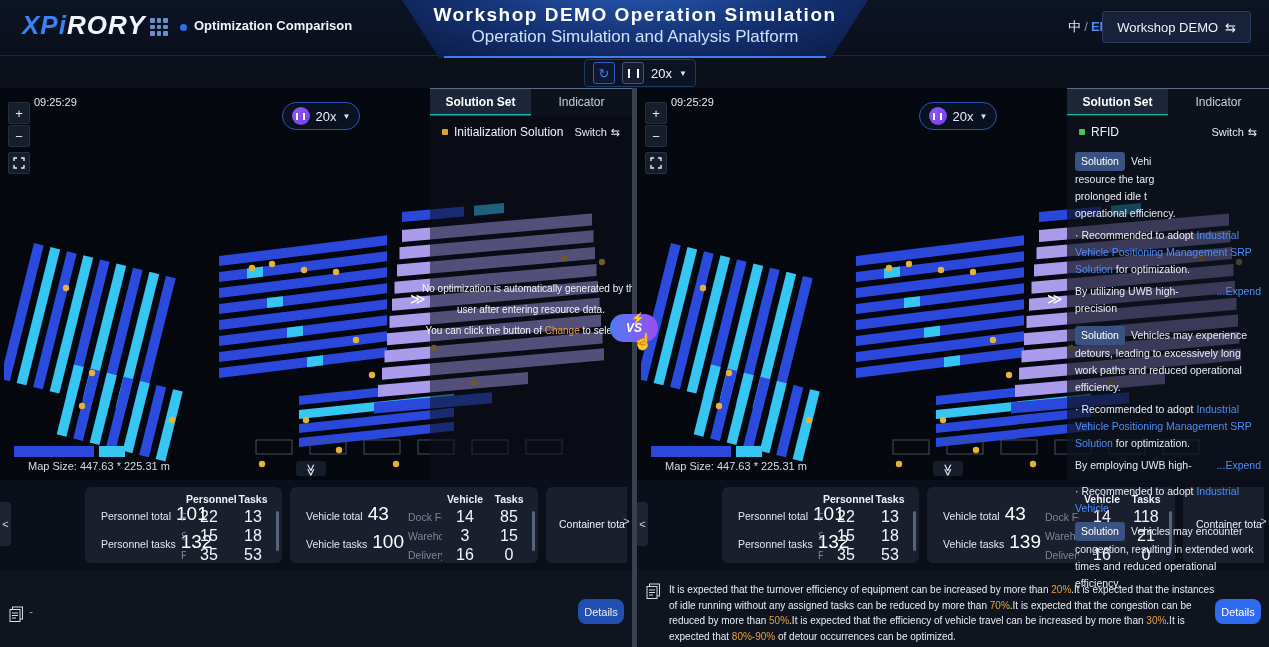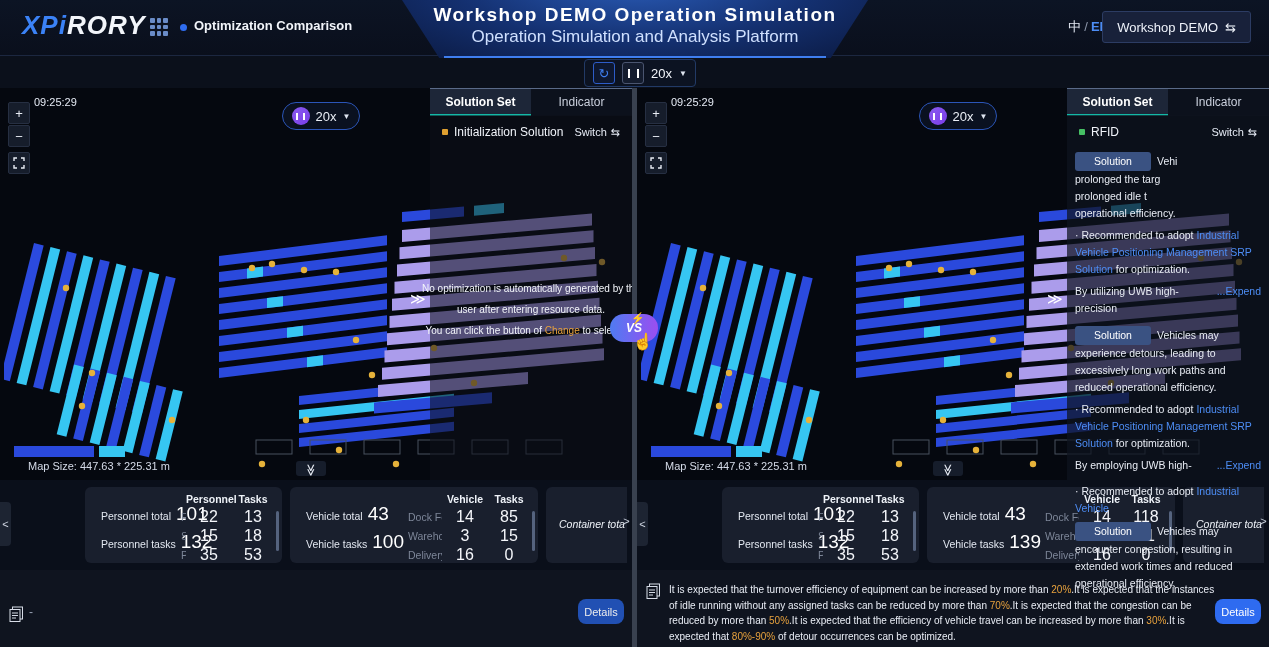--- a/index.html
+++ b/index.html
@@ -56,35 +56,35 @@
   .solrow{display:flex;justify-content:space-between;align-items:center;padding:10px 12px 6px 12px;font-size:12px;}
   .solname{display:flex;align-items:center;gap:6px;color:#f0f3f9;}
   .bullet{width:6px;height:6px;border-radius:1px;display:inline-block;}
   .b-orange{background:#e0a030;} .b-green{background:#46c064;}
   .switch{color:#e6ebf5;font-size:11px;display:flex;align-items:center;gap:4px;}
   .shandle{position:absolute;left:-20px;top:202px;color:#fff;font-size:15px;letter-spacing:-2px;z-index:15;}
 
   .msg{position:absolute;left:50%;transform:translateX(-50%);top:163px;text-align:center;font-size:10px;line-height:21px;color:#f2f5fa;white-space:nowrap;}
 
   .scontent{padding:2px 8px;font-size:10.5px;line-height:17px;color:#e8ecf4;}
-  .chip{display:inline-block;background:#3a5282;border-radius:3px;padding:1px 19px;margin-right:6px;color:#fff;}
+  .chip{display:inline-block;background:#3a5282;border-radius:3px;padding:1px 6px;margin-right:6px;color:#fff;}
   .spar{margin:5px 0;}
   .exprow{display:flex;justify-content:space-between;margin:5px 0 9px 0;}
   .explink{color:#4d8df5;}
 
   
   .vsbadge{position:absolute;left:610px;top:314px;width:48px;height:28px;border-radius:15px;background:linear-gradient(90deg,#4f7bf2,#9b4ef0);display:flex;align-items:center;justify-content:center;z-index:50;font-size:12px;font-weight:900;font-style:italic;color:#fff;}
   .vsbolt{position:absolute;left:631px;top:312px;font-size:11px;color:#f5c542;z-index:51;}
   .vshand{position:absolute;left:633px;top:332px;font-size:16px;color:#efa04e;z-index:51;}
 
   
   .stats{position:absolute;left:0;top:392px;width:632px;height:90px;background:#0a0f1a;border-bottom:2px solid #2d5eb5;}
   .larrow{position:absolute;left:0;top:22px;width:11px;height:44px;background:#1d2432;border-radius:0 4px 4px 0;display:flex;align-items:center;justify-content:center;font-size:11px;color:#cfd6e2;}
   .card{position:absolute;top:7px;height:76px;background:#191f2d;border-radius:6px;}
-  .c1{left:85px;width:197px;} .c2{left:290px;width:248px;} .c3{left:546px;width:81px;border-radius:6px 0 0 6px;font-style:italic;}
+  .c1{left:85px;width:197px;} .c2{left:290px;width:248px;} .c3{left:546px;width:81px;border-radius:6px 0 0 6px;}
   .totwrap{position:absolute;left:16px;top:14px;line-height:26px;white-space:nowrap;}
   .tlab{font-size:10.5px;color:#e2e7f0;} .tvalbig{font-size:19px;color:#fff;margin-left:5px;}
   .tbl{position:absolute;top:4px;right:8px;}
   .c1 .tbl{left:96px;} .c2 .tbl{left:118px;}
   .thead,.trow{display:grid;grid-template-columns:1fr 46px 42px;align-items:center;}
   .thead{height:16px;font-size:10.5px;font-weight:bold;color:#eef2f8;}
   .thead span{text-align:center;}
   .trow{height:19px;}
   .rowlab{font-size:10.5px;color:#7d8698;text-align:right;padding-right:4px;white-space:nowrap;overflow:hidden;}
   .rowval{font-size:16px;color:#f4f6fa;text-align:center;}
@@ -481,21 +481,21 @@
                 <span>RFID</span>
               </span>
             <span class="switch">
                 <span>Switch</span>
                 <span>⇆</span>
               </span>
           </div>
           <div class="scontent">
             <div class="spar">
               <span class="chip">Solution</span><span>Vehi</span>
-              <div>prolonged the targ</div>
+              <div>resource the targ</div>
               <div>prolonged idle t</div>
               <div>operational efficiency.</div>
             </div>
             <div class="spar"><span style="color: rgb(232, 236, 244);">·  Recommended to adopt </span><span style="color: rgb(77, 141, 245);">Industrial Vehicle Positioning Management SRP Solution</span><span style="color: rgb(232, 236, 244);"> for optimization.</span></div>
             <div class="exprow">
               <span>By utilizing UWB high-precision</span>
               <span class="explink">...Expend</span>
             </div>
             <div class="spar">
               <span class="chip">Solution</span><span>Vehicles may experience detours, leading to excessively long work paths and reduced operational efficiency.</span>

